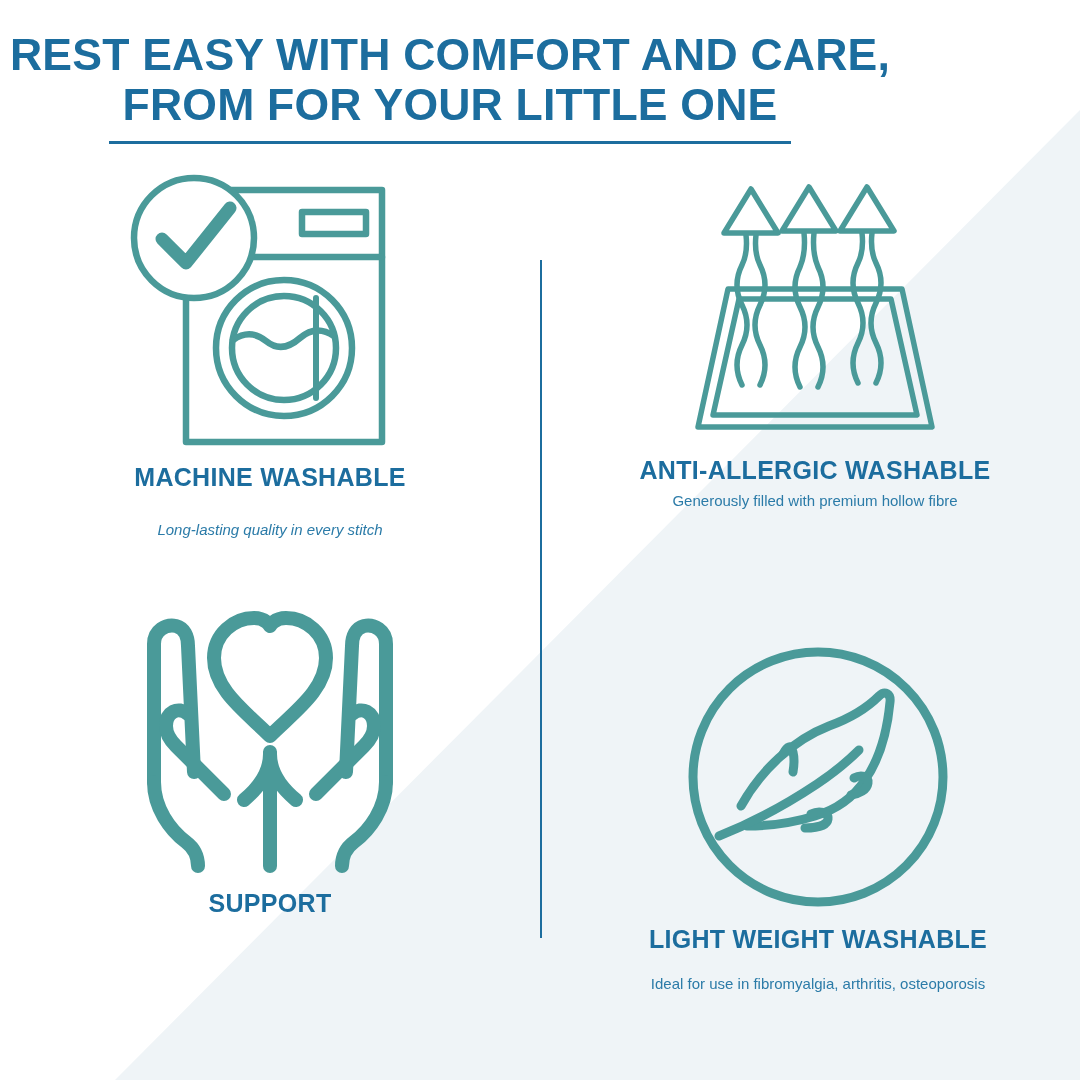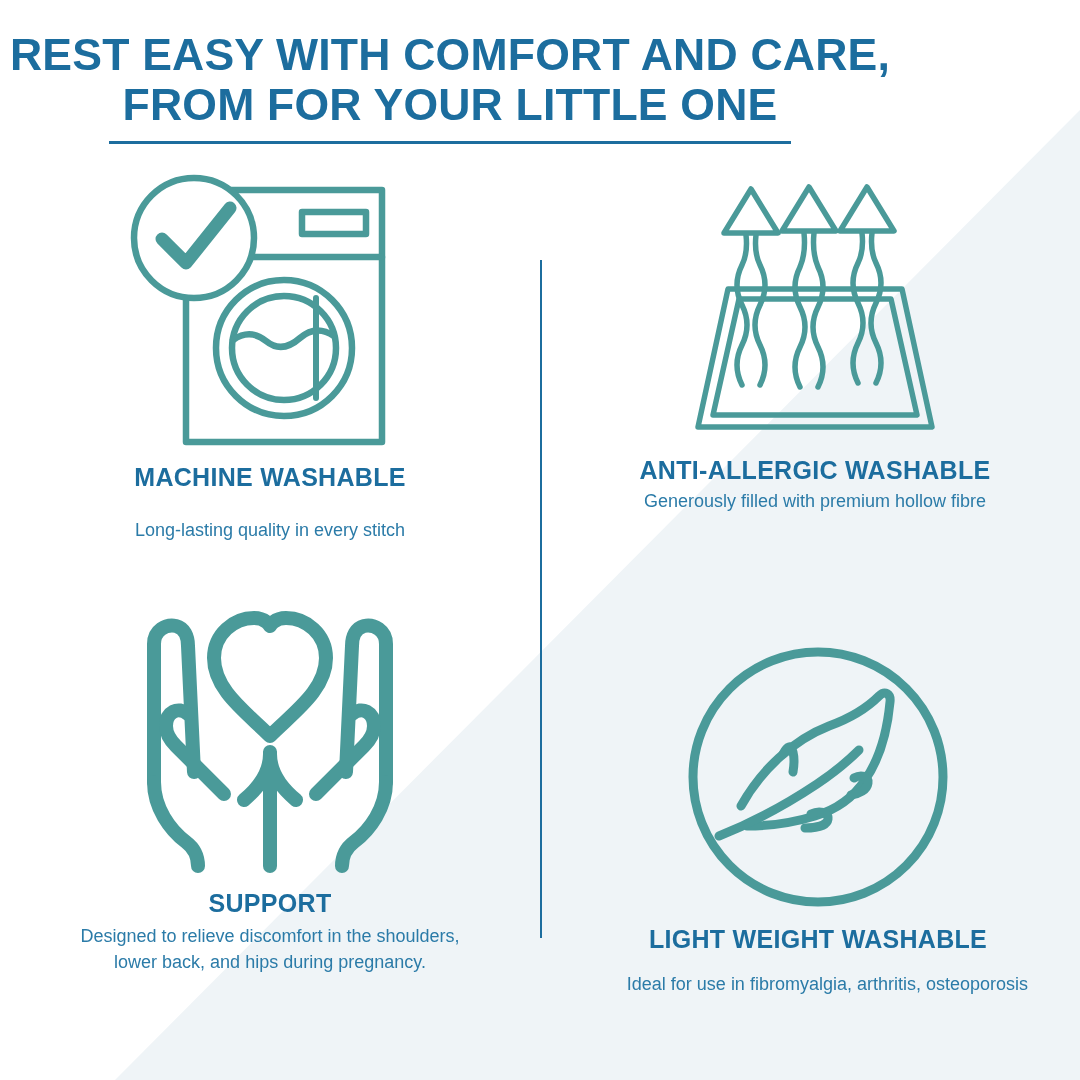--- a/index.html
+++ b/index.html
@@ -72,45 +72,45 @@
   }
   .cell-heading {
     color:#1C6D9E;
     font-weight:bold;
     font-size:25px;
     line-height:27px;
     letter-spacing:0.3px;
   }
   .cell-body {
     color:#2B7BA8;
-    font-size:18px;
+    font-size:15px;
     line-height:26px;
     font-weight:normal;
   }
 
   
   #cell-machine-washable { left:60px;  top:160px;  width:420px; }
   #cell-machine-washable .icon-wrap { height:296px; }
   #cell-machine-washable .cell-heading { margin-top:8px;text-align:center; }
-  #cell-machine-washable .cell-body    { margin-top:26px; }
+  #cell-machine-washable .cell-body    { margin-top:26px;font-style:italic; }
 
   #cell-anti-allergic    { left:610px; top:172px;  width:410px; }
   #cell-anti-allergic .icon-wrap { height:278px; }
   #cell-anti-allergic .cell-heading { margin-top:7px; }
   #cell-anti-allergic .cell-body    { margin-top:4px; }
 
   #cell-support          { left:60px;  top:592px;  width:420px; }
   #cell-support .icon-wrap { height:290px; }
   #cell-support .cell-heading { margin-top:8px; }
   #cell-support .cell-body    { margin-top:6px; }
 
   #cell-light-weight     { left:608px; top:636px;  width:420px; }
   #cell-light-weight .icon-wrap { height:282px; }
   #cell-light-weight .cell-heading { margin-top:8px; }
-  #cell-light-weight .cell-body    { margin-top:18px;text-align:right; }
+  #cell-light-weight .cell-body    { margin-top:18px; }
 
   svg { display:block; }
 </style>
 </head>
 <body>
 
 <div id="page">
 
   <div id="bg-diagonal"></div>
 
@@ -206,21 +206,20 @@
 
             <path d="M224 120 C234 112 246 118 246 132 C246 140 242 146 236 152 L188 200"></path>
 
             <path d="M142 160 C142 180 156 196 168 206"></path>
 
             <path d="M142 158 L142 272"></path>
           </g>
         </svg>
       </div>
       <div class="cell-heading">SUPPORT</div>
-      <div class="cell-body">Designed to relieve discomfort in the shoulders, lower back, and hips during pregnancy.</div>
     </div>
 
     <div class="cell" id="cell-light-weight">
       <div class="icon-wrap">
         <svg width="270" height="270" viewBox="0 0 270 270">
           <g fill="none" stroke="#4A9A99" stroke-linecap="round" stroke-linejoin="round">
 
             <circle cx="135" cy="135" r="125" stroke-width="9"></circle>
 
             <path d="M58 164

